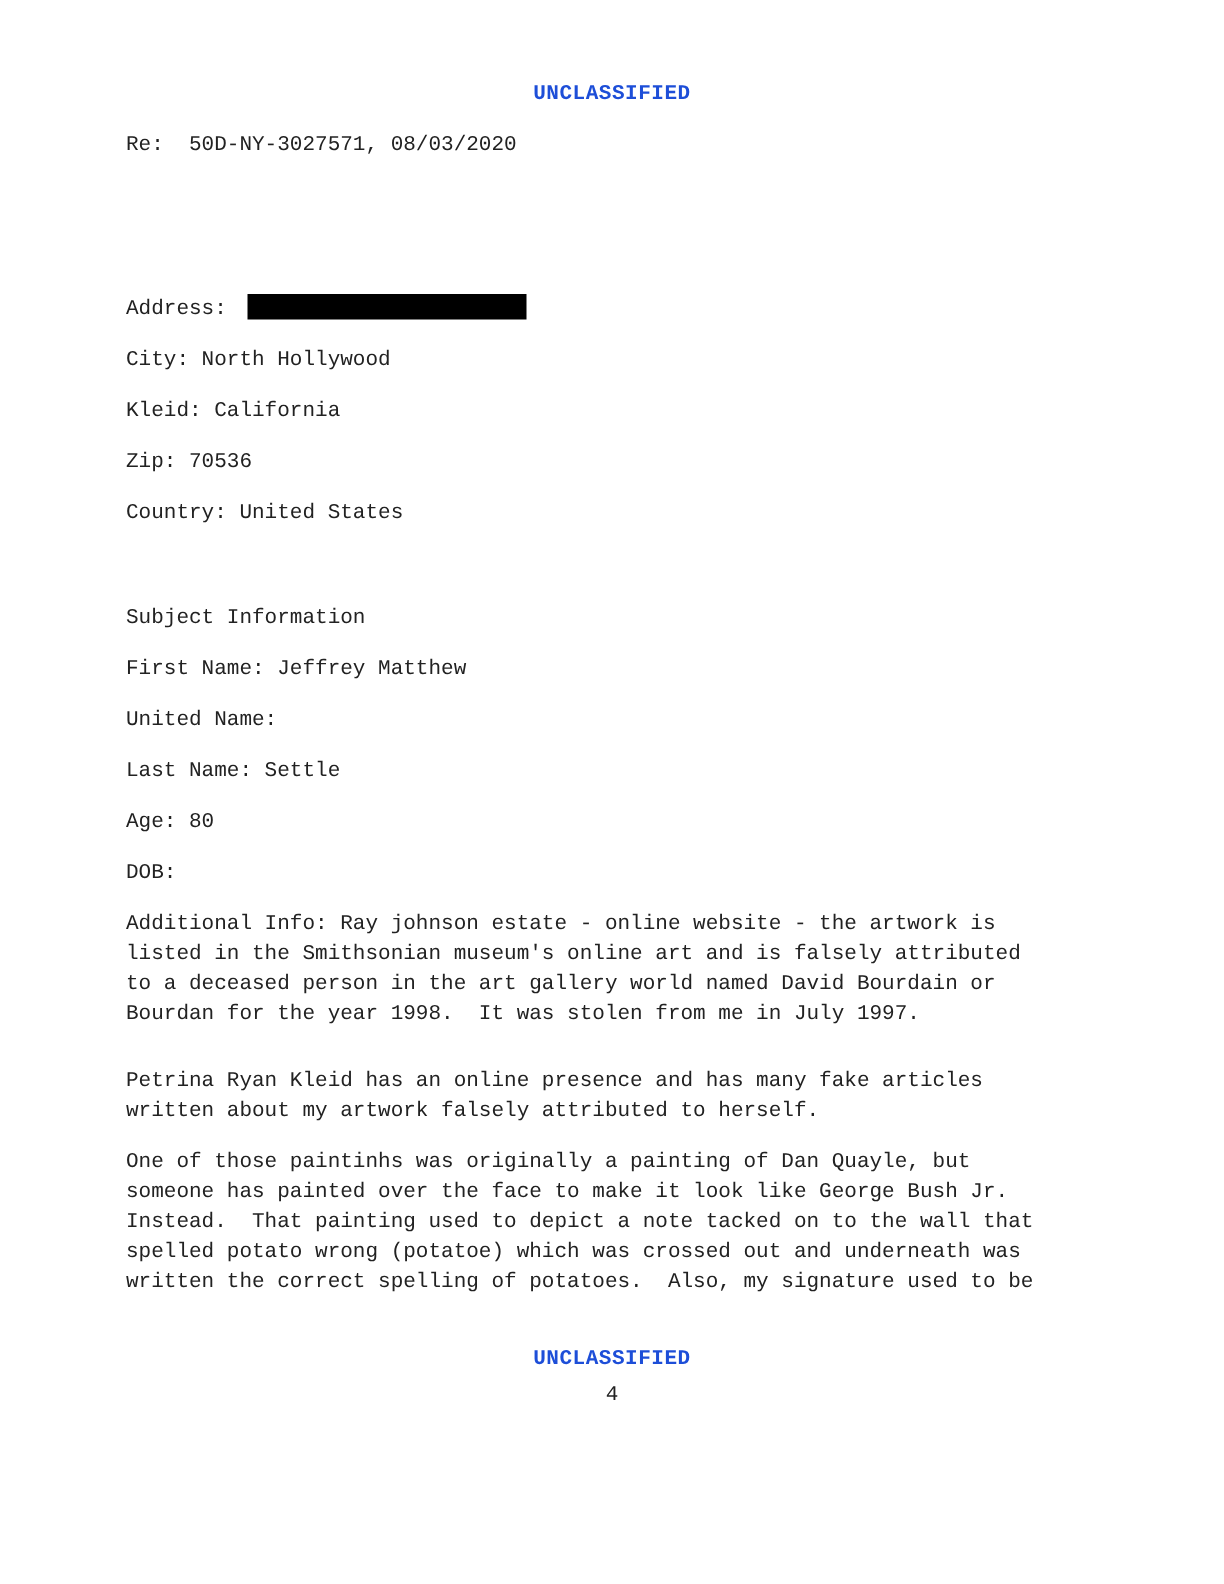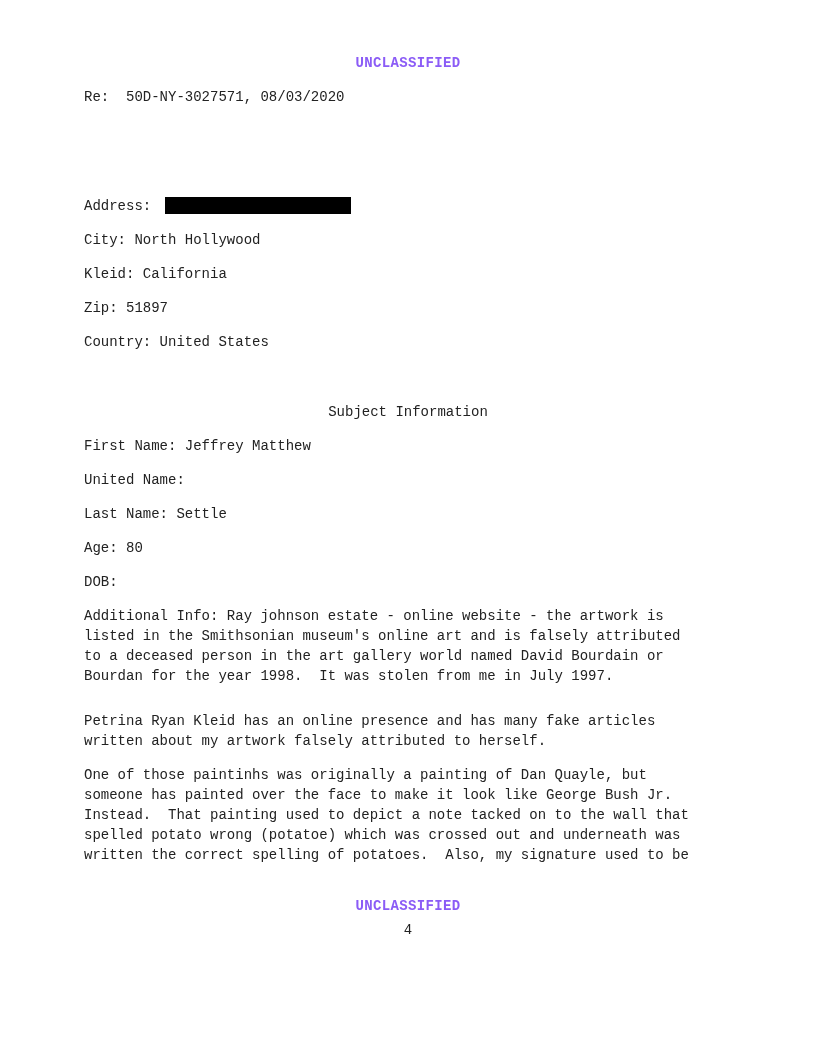--- a/index.html
+++ b/index.html
@@ -18,25 +18,25 @@
     color: #222222;
   }
   .line {
     margin: 0 0 14px 0;
     white-space: pre-wrap;
   }
   .center { text-align: center; }
   .bold {
     font-weight: bold;
     letter-spacing: 0.35px;
-    color: #8b5cf6;
+    color: #1d4ed8;
   }
   .re-line { margin-bottom: 0; }
   .addr-line { margin-top: 89px; }
-  .subject-heading { margin-top: 50px; text-align: center; }
+  .subject-heading { margin-top: 50px; }
   .para-petrina { margin-top: 25px; }
   .footer-classification { margin-top: 31px; margin-bottom: 0; }
   .page-number { margin-top: 4px; margin-bottom: 0; }
   .redact {
     display: inline-block;
     width: 186px;
     height: 17px;
     background: #000000;
     margin-left: 5px;
     vertical-align: middle;
@@ -52,21 +52,21 @@
   <div class="line center bold">UNCLASSIFIED</div>
 
   <div class="line re-line">Re:  50D-NY-3027571, 08/03/2020</div>
 
   <div class="line addr-line"><span>Address: </span><span class="redact"></span></div>
 
   <div class="line">City: North Hollywood</div>
 
   <div class="line">Kleid: California</div>
 
-  <div class="line">Zip: 51897</div>
+  <div class="line">Zip: 70536</div>
 
   <div class="line">Country: United States</div>
 
   <div class="line subject-heading">Subject Information</div>
 
   <div class="line">First Name: Jeffrey Matthew</div>
 
   <div class="line">United Name:</div>
 
   <div class="line">Last Name: Settle</div>

